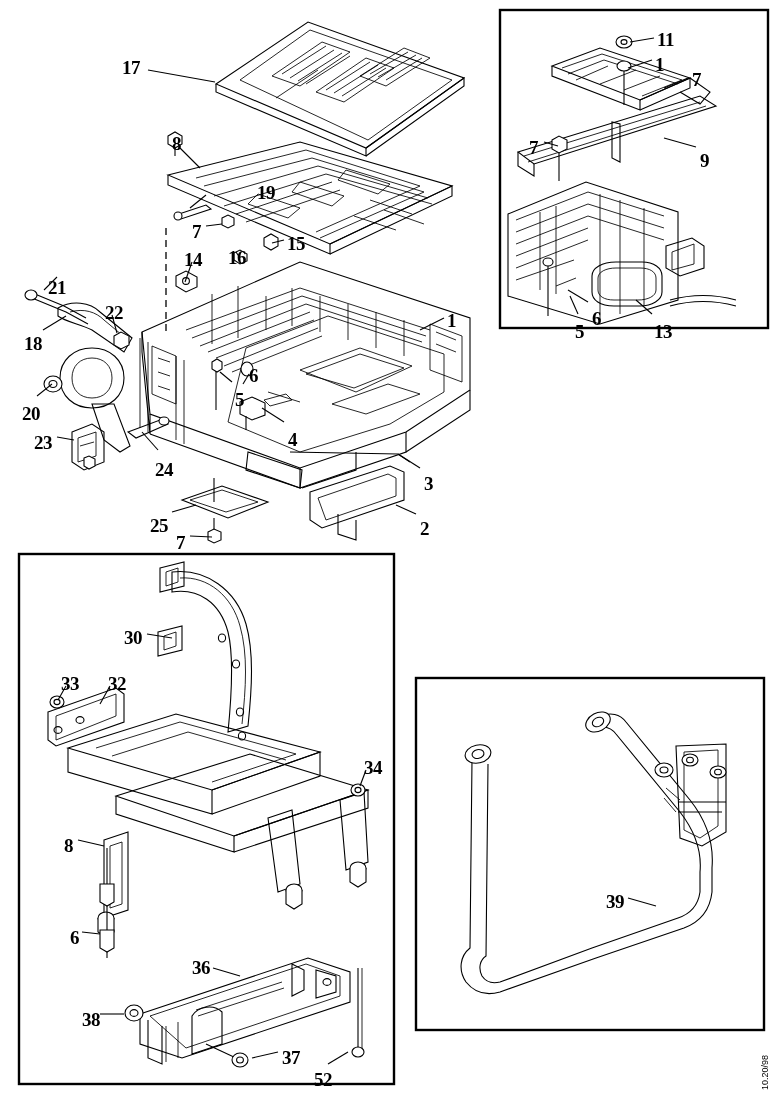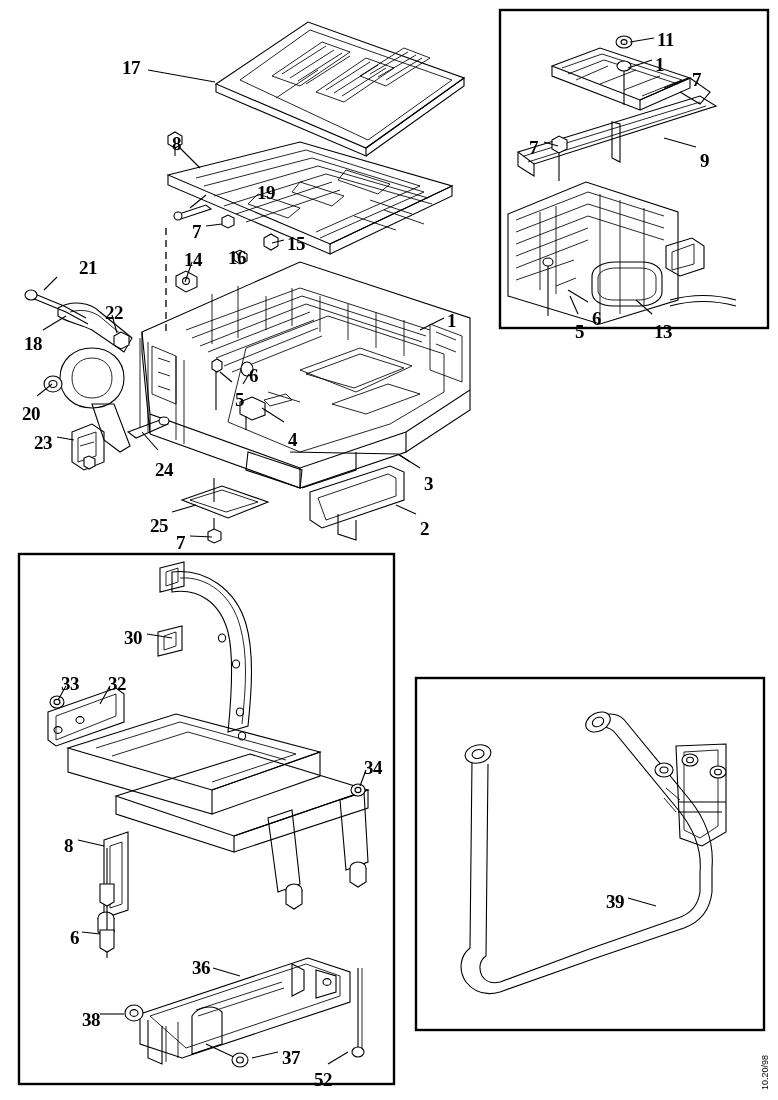--- a/index.html
+++ b/index.html
@@ -459,21 +459,21 @@
   </svg>
 
   <div id="callout-host">
       <div class="callout" style="left: 122px; top: 58px;">17</div>
       <div class="callout" style="left: 172px; top: 134px;">8</div>
       <div class="callout" style="left: 209px; top: 183px; margin-left: 48px;">19</div>
       <div class="callout" style="left: 192px; top: 222px;">7</div>
       <div class="callout" style="left: 184px; top: 250px;">14</div>
       <div class="callout" style="left: 228px; top: 248px;">16</div>
       <div class="callout" style="left: 287px; top: 234px;">15</div>
-      <div class="callout" style="left: 48px; top: 258px; margin-left: 31px;">21</div>
+      <div class="callout" style="left: 48px; top: 278px;">21</div>
       <div class="callout" style="left: 105px; top: 303px;">22</div>
       <div class="callout" style="left: 24px; top: 334px;">18</div>
       <div class="callout" style="left: 22px; top: 404px;">20</div>
       <div class="callout" style="left: 34px; top: 433px;">23</div>
       <div class="callout" style="left: 155px; top: 460px;">24</div>
       <div class="callout" style="left: 150px; top: 516px;">25</div>
       <div class="callout" style="left: 176px; top: 533px;">7</div>
       <div class="callout" style="left: 447px; top: 311px;">1</div>
       <div class="callout" style="left: 420px; top: 519px;">2</div>
       <div class="callout" style="left: 424px; top: 474px;">3</div>

